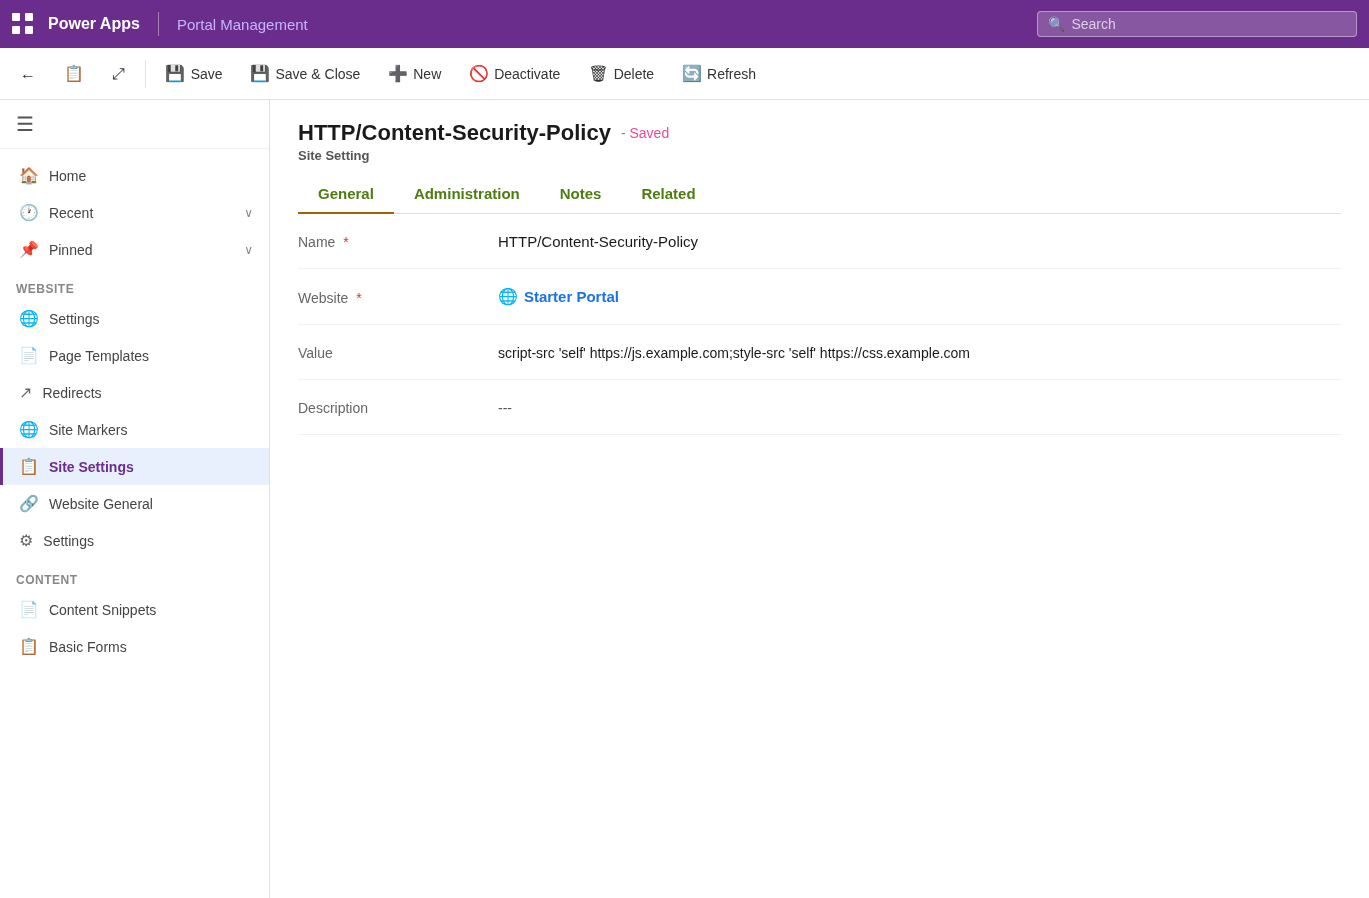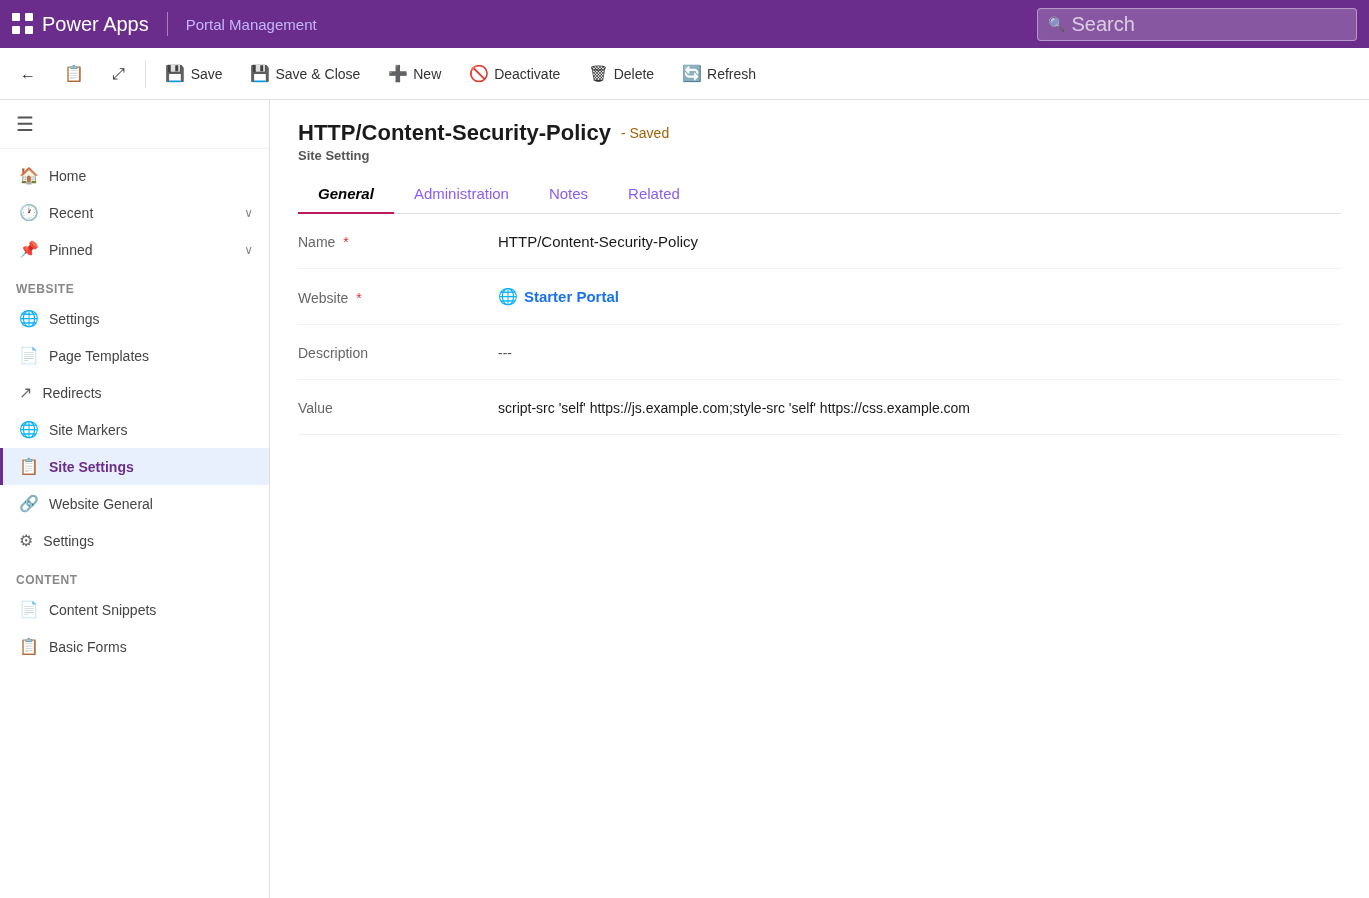--- a/index.html
+++ b/index.html
@@ -24,23 +24,23 @@
       cursor: pointer;
     }
     .top-bar-grid span {
       background: white;
       width: 8px;
       height: 8px;
       border-radius: 1px;
     }
     .app-title {
       color: white;
-      font-weight: 400;
-      font-size: 20px;
-      margin-left: 0;
+      font-weight: 700;
+      font-size: 16px;
+      margin-left: 6px;
     }
     .divider-vert {
       width: 1px;
       height: 24px;
       background: rgba(255,255,255,0.4);
       margin: 0 10px;
     }
     .module-title {
       color: #c4b5fd;
       font-size: 15px;
@@ -56,21 +56,21 @@
       padding: 4px 10px;
       width: 320px;
       gap: 6px;
       cursor: text;
     }
     .search-bar input {
       background: transparent;
       border: none;
       outline: none;
       color: #84cc16;
-      font-size: 20px;
+      font-size: 14px;
       width: 100%;
     }
     .search-bar input::placeholder { color: rgba(255,255,255,0.7); }
     .search-icon-svg { color: rgba(255,255,255,0.8); font-size: 14px; }
 
     
     .action-toolbar {
       background: white;
       height: 52px;
       border-bottom: 1px solid #e0e0e0;
@@ -167,50 +167,50 @@
       gap: 10px;
       margin-bottom: 2px;
     }
     .record-title {
       font-size: 22px;
       font-weight: 700;
       color: #1a1a1a;
     }
     .record-status {
       font-size: 14px;
-      color: #a16207;
+      color: #ec4899;
       font-weight: 400;
     }
     .record-type {
       font-size: 13px;
       color: #555;
       padding-bottom: 12px;
       font-weight: bold;
     }
 
     
     .tabs-row {
       display: flex;
       gap: 0;
       border-bottom: 1px solid #e0e0e0;
       padding: 0 0 0 0;
     }
     .tab {
       padding: 10px 20px;
       font-size: 15px;
-      color: #8b5cf6;
+      color: #4d7c0f;
       cursor: pointer;
       border-bottom: 2px solid transparent;
       margin-bottom: -1px;
+      font-weight: bold;
     }
     .tab.active {
-      color: #000000;
-      border-bottom: 2px solid #be185d;
+      color: #4d7c0f;
+      border-bottom: 2px solid #a16207;
       font-weight: 600;
-      font-style: italic;
     }
 
     
     .form-content {
       padding: 0 28px;
     }
     .form-row {
       display: flex;
       align-items: flex-end;
       padding: 18px 0;
@@ -417,24 +417,24 @@
         </div>
         <div class="form-value">
           <a class="form-value-link">
             <span class="globe-icon">🌐</span>
             <span>Starter Portal</span>
           </a>
         </div>
       </div>
 
       <div class="form-row">
+        <div class="form-label">Value</div>
+        <div class="form-value form-value-long">script-src 'self' https://js.example.com;style-src 'self' https://css.example.com</div>
+      </div>
+
+      <div class="form-row">
         <div class="form-label">Description</div>
         <div class="form-value form-value-desc">---</div>
-      </div>
-
-      <div class="form-row">
-        <div class="form-label">Value</div>
-        <div class="form-value form-value-long">script-src 'self' https://js.example.com;style-src 'self' https://css.example.com</div>
       </div>
 
     </div>
   </div>
 </div>
 
 </body></html>

